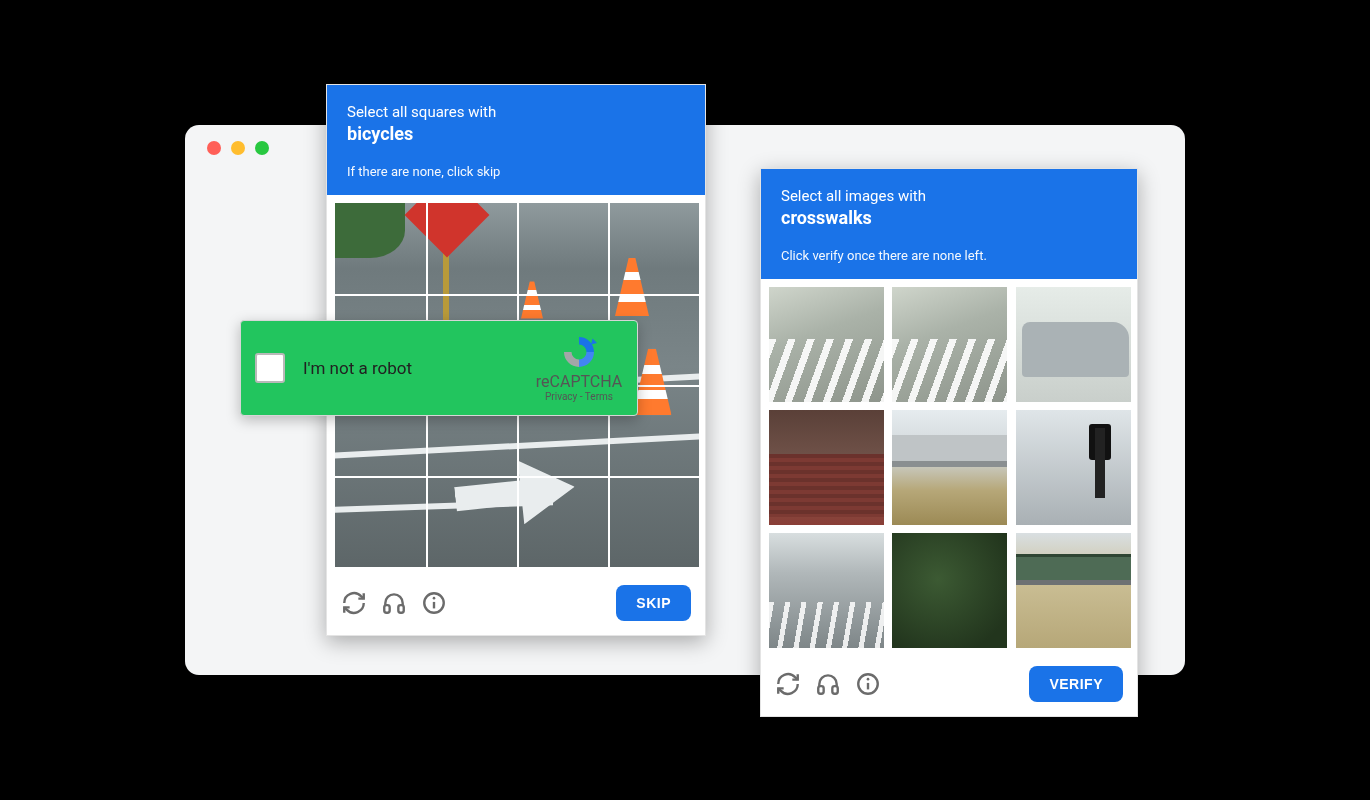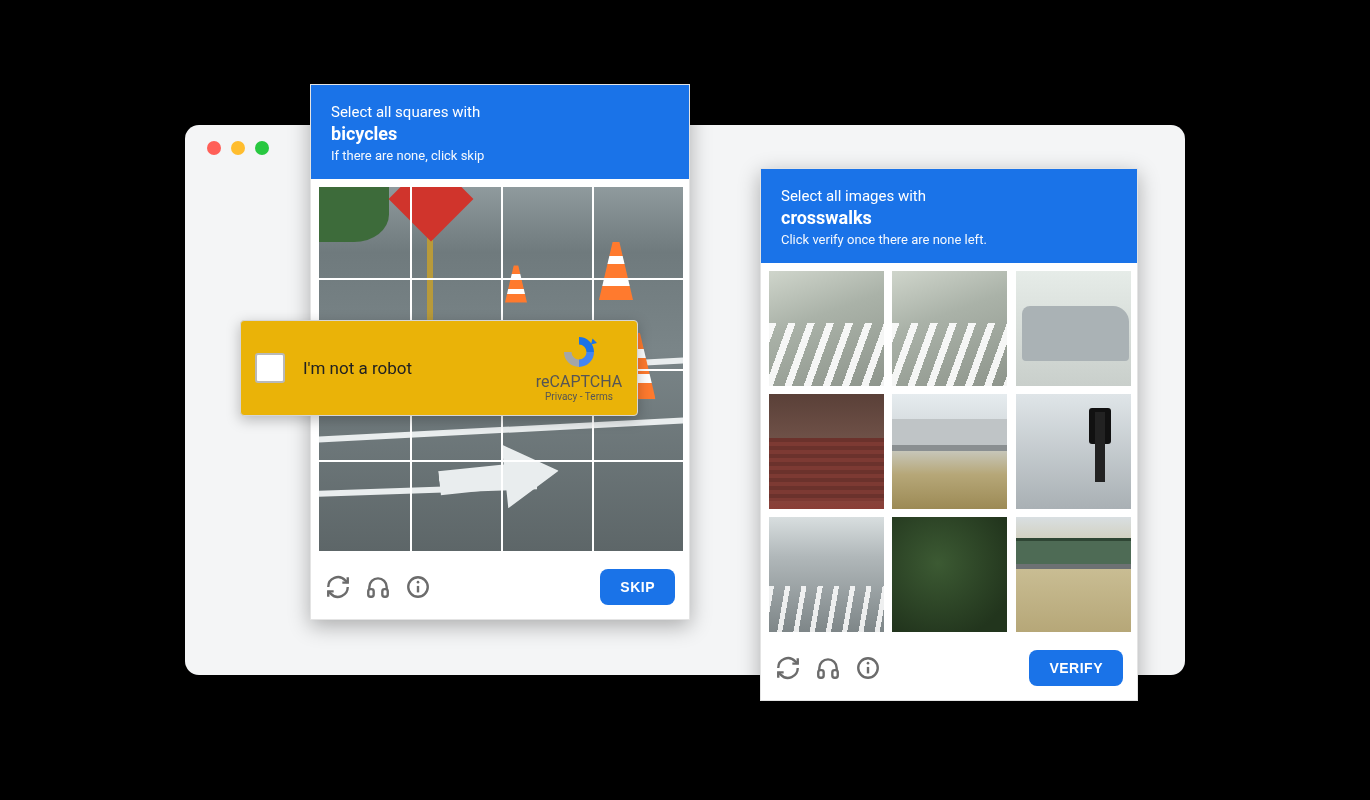--- a/index.html
+++ b/index.html
@@ -19,21 +19,21 @@
   .dot { width: 14px; height: 14px; border-radius: 50%; }
   .dot.red { background:#ff5f57; }
   .dot.yellow { background:#ffbd2e; }
   .dot.green { background:#28c840; }
 
   
   .nar {
     position: absolute;
     top: 320px; left: 240px;
     width: 398px; height: 96px;
-    background: #eab308;
+    background: #22c55e;
     border: 1px solid #d6d6d6;
     border-radius: 4px;
     box-shadow: 0 4px 14px rgba(0,0,0,.25);
     display: flex; align-items: center; z-index: 30;
     padding: 0 14px 0 14px;
   }
   .nar .chk {
     width: 30px; height: 30px; border: 2px solid #b9b9b9; border-radius: 3px; background: #fff;
   }
   .nar .lbl { margin-left: 18px; font-size: 17px; color: #212121; flex: 1; }
@@ -49,35 +49,35 @@
     border: 1px solid #e4e4e4;
     box-shadow: 0 6px 20px rgba(0,0,0,.30);
     z-index: 20;
     display: flex; flex-direction: column;
   }
   .captcha .hdr {
     background: #1a73e8; color: #fff; padding: 18px 20px 16px;
   }
   .captcha .hdr .l1 { font-size: 15px; }
   .captcha .hdr .l2 { font-size: 18px; font-weight: 700; margin-top: 2px; }
-  .captcha .hdr .l3 { font-size: 13px; margin-top: 4px; opacity: .95; }
+  .captcha .hdr .l3 { font-size: 13px; margin-top: 20px; opacity: .95; }
   .captcha .body { padding: 8px; }
   .captcha .foot {
     display: flex; align-items: center; padding: 10px 14px 14px; gap: 14px;
   }
   .captcha .foot .ico { color:#6b6b6b; display:inline-flex; }
   .captcha .foot .spacer { flex: 1; }
   .captcha .btn {
     background:#1a73e8; color:#fff; font-weight:600;
     padding: 10px 20px; font-size: 14px; letter-spacing:.5px;
     border: none; border-radius: 8px;
   }
 
   
-  .c-left { top: 84px; left: 310px; width: 380px; }
+  .c-left { top: 84px; left: 326px; width: 380px; }
   .scene {
     position: relative; width: 364px; height: 364px;
     background: linear-gradient(#b9c5c9,#9aa7ab);
     overflow: hidden;
   }
   .scene .road { position:absolute; inset:0;
     background: linear-gradient(180deg,#8f9a9d 0%, #6f7a7d 18%, #7a8588 45%, #5d6668 100%);
   }
   .scene .lane { position:absolute; background:#e9edee; }
   .lane.ln1 { left:0; top:180px; width:100%; height:6px; transform: skewY(-3deg);}

